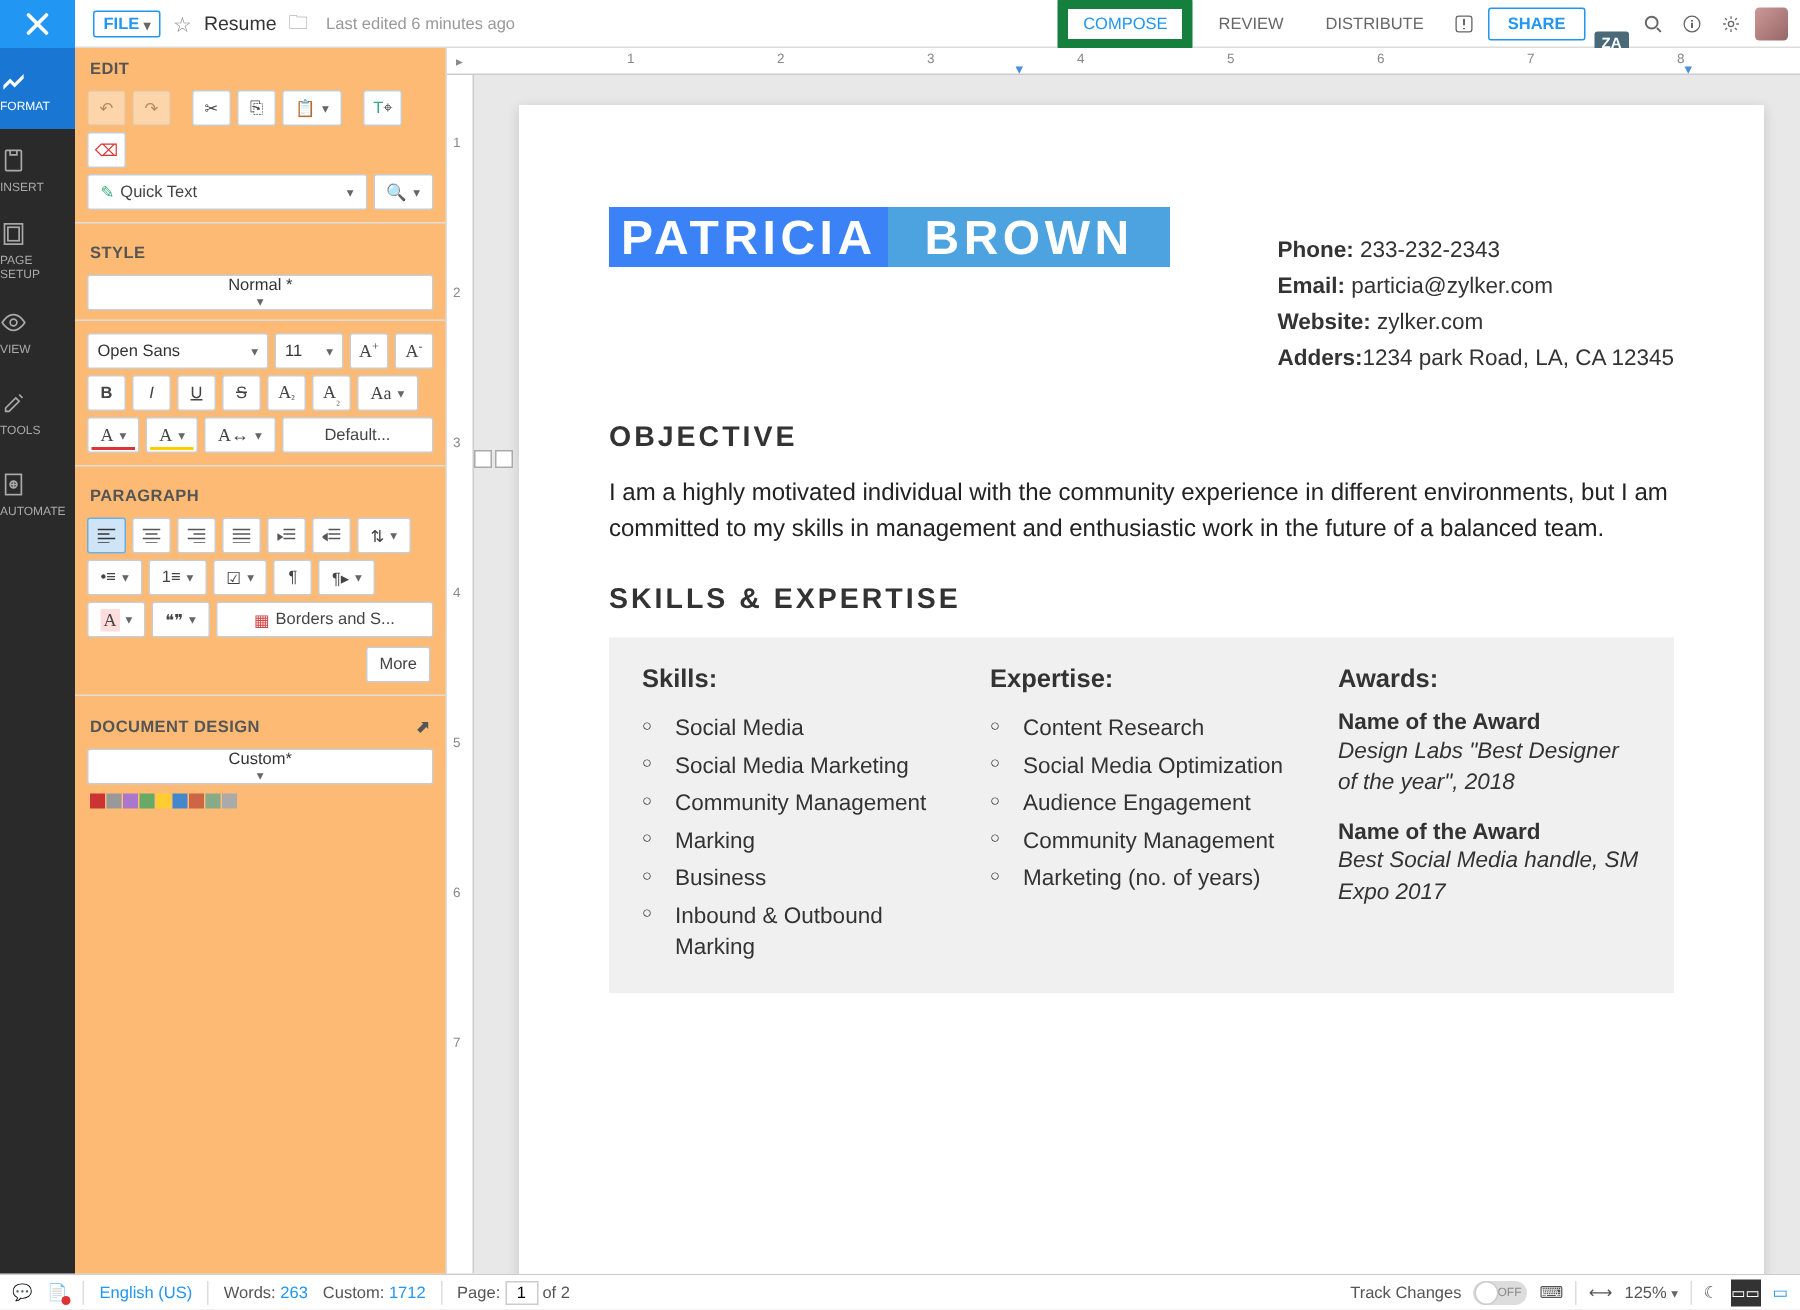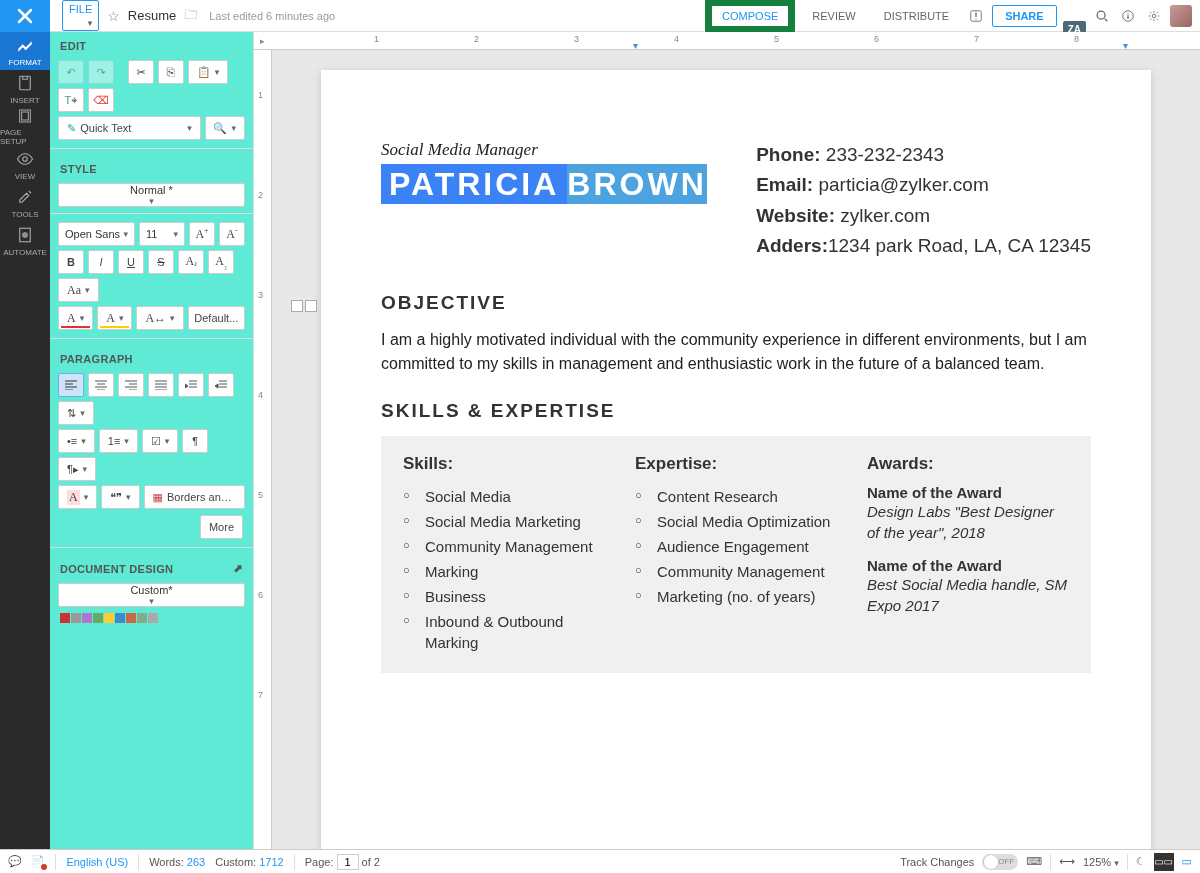--- a/index.html
+++ b/index.html
@@ -1,42 +1,42 @@
 <!DOCTYPE html>
 <html><head>
 <meta charset="utf-8">
 <style>
 * { box-sizing: border-box; margin: 0; padding: 0; }
 body { font-family: -apple-system, BlinkMacSystemFont, "Segoe UI", Arial, sans-serif; font-size: 12px; color: #333; background: #f0f0f0; overflow: hidden; width: 1200px; height: 873px; }
 
 
 .topbar { height: 32px; background: #fff; border-bottom: 1px solid #ddd; display: flex; align-items: center; position: relative; }
 .app-close { width: 50px; height: 32px; background: #2196f3; display: flex; align-items: center; justify-content: center; color: #fff; font-size: 18px; cursor: pointer; }
-.file-btn { margin-left: 12px; border: 1px solid #2196f3; color: #2196f3; padding: 2px 6px; font-size: 11px; font-weight: normal; cursor: pointer; border-radius: 2px; display: flex; align-items: flex-end; gap: 3px; flex-direction: column; }
+.file-btn { margin-left: 12px; border: 1px solid #2196f3; color: #2196f3; padding: 2px 6px; font-size: 11px; font-weight: bold; cursor: pointer; border-radius: 2px; display: flex; align-items: flex-end; gap: 3px; }
 .star-icon { margin-left: 8px; color: #888; font-size: 14px; }
 .doc-title { margin-left: 8px; font-size: 13px; color: #333; }
 .folder-icon { margin-left: 8px; color: #999; font-size: 13px; }
 .last-edited { margin-left: 12px; font-size: 11px; color: #999; }
 .top-right { position: absolute; right: 8px; display: flex; align-items: center; gap: 6px; }
 .top-tab-btn { padding: 4px 10px; font-size: 11px; color: #666; border: 1px solid transparent; cursor: pointer; }
 .top-tab-btn.active { border: 7px solid #15803d; color: #2196f3; border-radius: 2px; }
 .share-btn { border: 1px solid #2196f3; color: #2196f3; padding: 4px 12px; font-size: 11px; font-weight: bold; border-radius: 2px; cursor: pointer; }
 .top-icon { width: 20px; height: 20px; display: flex; align-items: center; justify-content: center; color: #666; cursor: pointer; }
 .za-badge { background: #4a6a7a; color: #fff; font-size: 10px; padding: 3px 5px; font-weight: bold; border-radius: 2px; margin-top: 28px; }
 .avatar { width: 22px; height: 22px; border-radius: 3px; background: linear-gradient(135deg,#c99,#966); }
 
 
 .main { display: flex; height: calc(873px - 32px - 24px); }
 .left-rail { width: 50px; background: #2a2a2a; display: flex; flex-direction: column; }
-.rail-item { height: 38px; display: flex; flex-direction: column; align-items: center; justify-content: center; color: #aaa; cursor: pointer; font-size: 8px; gap: 4px; }
+.rail-item { height: 54px; display: flex; flex-direction: column; align-items: flex-start; justify-content: center; color: #aaa; cursor: pointer; font-size: 8px; gap: 4px; }
 .rail-item.active { background: #1976d2; color: #fff; }
 .rail-item svg { width: 18px; height: 18px; }
 
 
-.sidebar { width: 204px; background: #5eead4; border-right: 1px solid #ddd; overflow-y: auto; padding-bottom: 10px; }
+.sidebar { width: 248px; background: #fdba74; border-right: 1px solid #ddd; overflow-y: auto; padding-bottom: 10px; }
 .sb-section-title { font-size: 11px; font-weight: bold; color: #555; padding: 8px 10px 6px; letter-spacing: 0.3px; }
 .sb-row { display: flex; gap: 4px; padding: 2px 8px; align-items: center; flex-wrap: wrap; }
 .sb-btn { min-width: 26px; height: 24px; border: 1px solid #ccc; background: #fff; display: flex; align-items: center; justify-content: center; cursor: pointer; border-radius: 2px; font-size: 11px; color: #444; position: relative; }
 .sb-btn.disabled { opacity: 0.4; }
 .sb-btn.wide { padding: 0 8px; gap: 4px; }
 .sb-btn.active { background: #cfe4f7; border-color: #6ab0e8; }
 .sb-select { height: 24px; border: 1px solid #ccc; background: #fff; padding: 0 6px; font-size: 11px; display: flex; align-items: center; justify-content: space-between; cursor: pointer; border-radius: 2px; }
 .sb-select.full { width: calc(100% - 16px); margin: 2px 8px; flex-direction: column; }
 .chev { font-size: 9px; color: #666; }
 .sb-divider { height: 1px; background: #ddd; margin: 6px 0; }
@@ -55,22 +55,22 @@
 .page { width: 830px; min-height: 1000px; background: #fff; margin: 0 auto; box-shadow: 0 2px 8px rgba(0,0,0,0.15); padding: 70px 60px; position: relative; }
 .page-handles { position: absolute; left: -30px; top: 230px; display: flex; gap: 2px; }
 .page-handles span { width: 12px; height: 12px; border: 1px solid #aaa; background: #fff; }
 
 
 .doc-header { display: flex; justify-content: space-between; align-items: flex-start; margin-bottom: 30px; }
 .doc-left-head { }
 .doc-subtitle { font-style: italic; font-size: 17px; color: #222; margin-bottom: 6px; font-family: Georgia, serif; }
 .doc-name { font-size: 32px; font-weight: bold; letter-spacing: 3px; font-family: Arial, sans-serif; }
 .doc-name .first { background: #3b82f6; color: #fff; padding: 2px 8px; }
-.doc-name .last { background: #4ca3e0; color: #fff; padding: 2px 0; }
-.doc-contact { font-size: 19px; line-height: 1.6; }
+.doc-name .last { background: #4ca3e0; color: #fff; padding: 2px 24px; }
+.doc-contact { font-size: 15px; line-height: 1.6; margin-top: 15px; }
 .doc-contact b { font-weight: bold; }
 .doc-section-title { font-size: 19px; font-weight: bold; letter-spacing: 2px; margin: 20px 0 14px; font-family: Arial, sans-serif; }
 .doc-body-text { font-size: 16px; line-height: 1.5; color: #222; margin-bottom: 24px; }
 .skills-block { background: #f0f0f0; padding: 18px 22px; display: flex; gap: 30px; }
 .skills-col { flex: 1; }
 .skills-col h4 { font-size: 17px; font-weight: 900; margin-bottom: 10px; font-family: Arial Black, Arial, sans-serif; }
 .skills-col ul { list-style: none; }
 .skills-col li { font-size: 15px; padding: 2px 0 2px 22px; position: relative; line-height: 1.4; }
 .skills-col li::before { content: "○"; position: absolute; left: 0; font-size: 11px; top: 4px; }
 .award-name { font-weight: bold; font-size: 15px; }
@@ -389,21 +389,20 @@
 
     <div class="page-area">
       <div class="page">
         <div class="page-handles">
             <span></span>
             <span></span>
           </div>
 
         <div class="doc-header">
           <div class="doc-left-head">
-            <div class="doc-subtitle">Social Media Manager</div>
             <div class="doc-name">
               <span class="first">PATRICIA</span><span class="last">BROWN</span>
             </div>
           </div>
           <div class="doc-contact">
             <div><b>Phone:</b> <span>233-232-2343</span></div>
             <div><b>Email:</b> <span>particia@zylker.com</span></div>
             <div><b>Website:</b> <span>zylker.com</span></div>
             <div><b>Adders:</b><span>1234 park Road, LA, CA 12345</span></div>
           </div>

